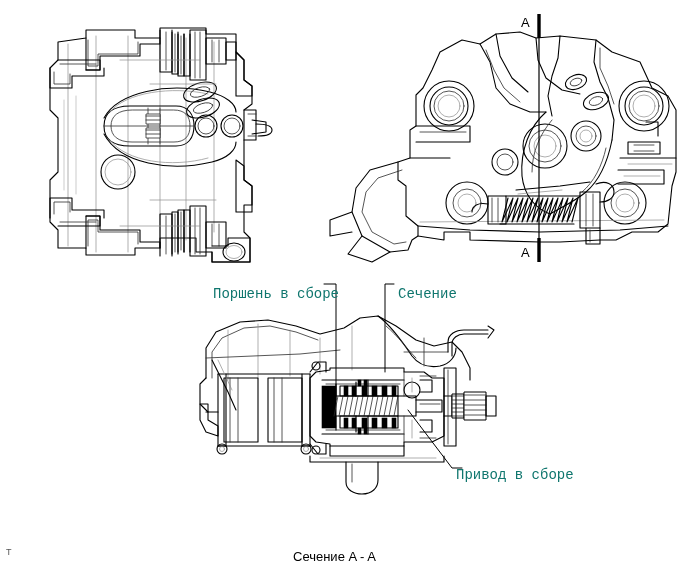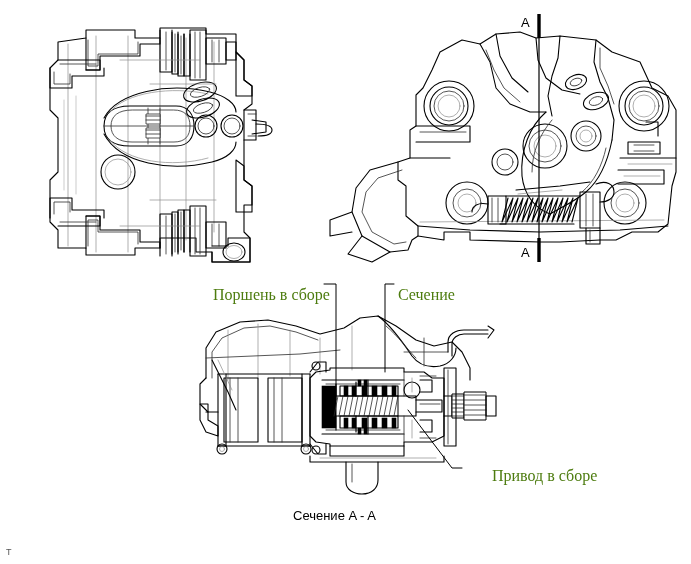--- a/index.html
+++ b/index.html
@@ -19,40 +19,41 @@
     overflow: hidden;
   }
   #page svg {
     position: absolute;
     left: 0;
     top: 0;
     display: block;
   }
   .lbl {
     position: absolute;
-    font-family: Liberation Serif, serif;
-    font-size: 16px;
-    color: #4d7c0f;
+    font-family: Liberation Mono, monospace;
+    font-size: 14px;
+    color: #0f766e;
     white-space: nowrap;
     line-height: 1;
   }
   .mark-a {
     position: absolute;
     font-family: "Liberation Sans", "DejaVu Sans", sans-serif;
     font-size: 13px;
     color: #000000;
     line-height: 1;
   }
   .caption {
     position: absolute;
     font-family: "Liberation Sans", "DejaVu Sans", sans-serif;
     font-size: 13px;
     color: #000000;
     white-space: nowrap;
     line-height: 1;
+    margin-top: 41px;
   }
   .corner-t {
     position: absolute;
     font-family: "Liberation Sans", "DejaVu Sans", sans-serif;
     font-size: 9px;
     color: #555555;
     line-height: 1;
   }
   
   .ol   { fill: none; stroke: #000000; stroke-width: 1.1; stroke-linejoin: round; stroke-linecap: round; }
@@ -424,21 +425,21 @@
 
       <path class="leader" d="M408 410 L452 468 L462 468"></path>
     </g>
 
   </svg>
 
   <div class="lbl" id="lbl-piston" style="left: 213px; top: 287px;">Поршень в сборе</div>
 
   <div class="lbl" id="lbl-cylinder" style="left: 398px; top: 287px;">Сечение</div>
 
-  <div class="lbl" id="lbl-actuator" style="left: 492px; top: 468px;">Привод в сборе</div>
+  <div class="lbl" id="lbl-actuator" style="left: 456px; top: 468px;">Привод в сборе</div>
 
   <div class="mark-a" id="mark-a-top" style="left: 521px; top: 16px;">A</div>
 
   <div class="mark-a" id="mark-a-bottom" style="left: 521px; top: 246px;">A</div>
 
   <div class="caption" id="caption-section" style="left: 293px; top: 509px;">Сечение A - A</div>
 
   <div class="corner-t" id="corner-t" style="left: 6px; top: 548px;">T</div>
 
 </div>

